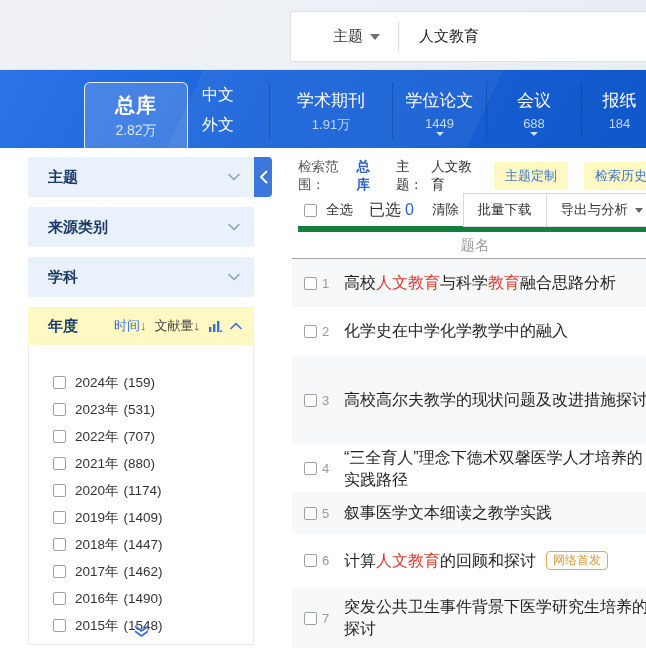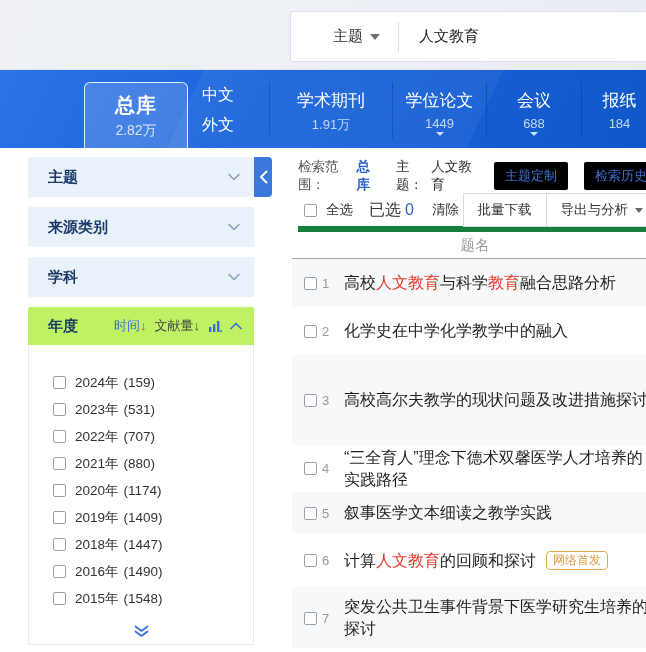--- a/index.html
+++ b/index.html
@@ -49,21 +49,21 @@
   
   .sidebar { position:absolute; left:28px; top:157px; width:226px; }
   .side-section { position:relative; height:40px; background:#e9f1fb; border-radius:2px;
     margin-bottom:10px; display:flex; align-items:center; padding:0 14px 0 20px; cursor:pointer; }
   .side-section-label { font-size:15px; font-weight:bold; color:#1b3a66; }
   .side-section .chev { margin-left:auto; }
   .collapse-btn { position:absolute; left:254px; top:157px; width:18px; height:40px;
     background:#3c78dc; border-radius:0 4px 4px 0; display:flex; align-items:center;
     justify-content:center; cursor:pointer; }
   .year-box { position:absolute; left:28px; top:307px; width:226px; height:338px; }
-  .year-header { height:38px; background:#bef264; border-radius:2px 2px 0 0; display:flex;
+  .year-header { height:38px; background:#fef9c3; border-radius:2px 2px 0 0; display:flex;
     align-items:center; padding:0 12px 0 20px; }
   .year-title { font-size:15px; font-weight:bold; color:#1b3a66; }
   .year-sorts { margin-left:auto; display:flex; align-items:center; gap:8px; }
   .sort-time { font-size:13px; color:#3a6fd8; cursor:pointer; white-space:nowrap; }
   .sort-time .arr { color:#e03a2a; }
   .sort-vol { font-size:13px; color:#444; cursor:pointer; white-space:nowrap; }
   .sort-vol .arr { color:#444; }
   .year-body { height:300px; background:#fff; border:1px solid #e6ebf2; border-top:none;
     padding-top:24px; position:relative; }
   .year-item { display:flex; align-items:center; height:27px; padding-left:24px; cursor:pointer; }
@@ -73,21 +73,21 @@
   .year-count { margin-left:5px; font-size:13.5px; color:#333; }
   .expand-more { position:absolute; left:0; right:0; bottom:6px; text-align:center; cursor:pointer; }
 
   
   .main { position:absolute; left:292px; top:155px; width:366px; height:497px; }
   .scope-row { display:flex; align-items:center; height:32px; margin:5px 0 4px 6px; gap:0; }
   .scope-label { font-size:13.5px; color:#555; }
   .scope-value { font-size:13.5px; font-weight:bold; color:#2a62c9; margin-right:16px; cursor:pointer; }
   .topic-label { font-size:13.5px; color:#333; }
   .topic-value { font-size:13.5px; color:#333; }
-  .chip-btn { margin-left:16px; background:#000000; color:#3e71d4; font-size:13px;
+  .chip-btn { margin-left:16px; background:#fef9c3; color:#3e71d4; font-size:13px;
     padding:5px 11px; border-radius:2px; cursor:pointer; white-space:nowrap; }
   .toolbar { display:flex; align-items:center; height:36px; margin-left:6px; padding-bottom:2px;
     border-bottom:6px solid #15803d; }
   .toolbar .checkbox { margin-left:6px; }
   .tb-text { font-size:13.5px; color:#333; margin-left:9px; cursor:pointer; }
   .tb-selected { font-size:16px; color:#333; margin-left:16px; }
   .tb-count { color:#2a62c9; margin-left:4px; }
   .tb-clear { font-size:13.5px; color:#333; margin-left:18px; cursor:pointer; }
   .tb-buttons { margin-left:auto; display:flex; }
   .tb-btn { border:1px solid #d9d9d9; background:#fff; font-size:13.5px; color:#333;
@@ -263,20 +263,25 @@
     <span class="year-label">2019年</span>
     <span class="year-count">(1409)</span>
   </div>
 
   <div class="year-item">
     <span class="checkbox"></span>
     <span class="year-label">2018年</span>
     <span class="year-count">(1447)</span>
   </div>
 
+  <div class="year-item">
+    <span class="checkbox"></span>
+    <span class="year-label">2017年</span>
+    <span class="year-count">(1462)</span>
+  </div>
 
   <div class="year-item">
     <span class="checkbox"></span>
     <span class="year-label">2016年</span>
     <span class="year-count">(1490)</span>
   </div>
 
   <div class="year-item">
     <span class="checkbox"></span>
     <span class="year-label">2015年</span>

